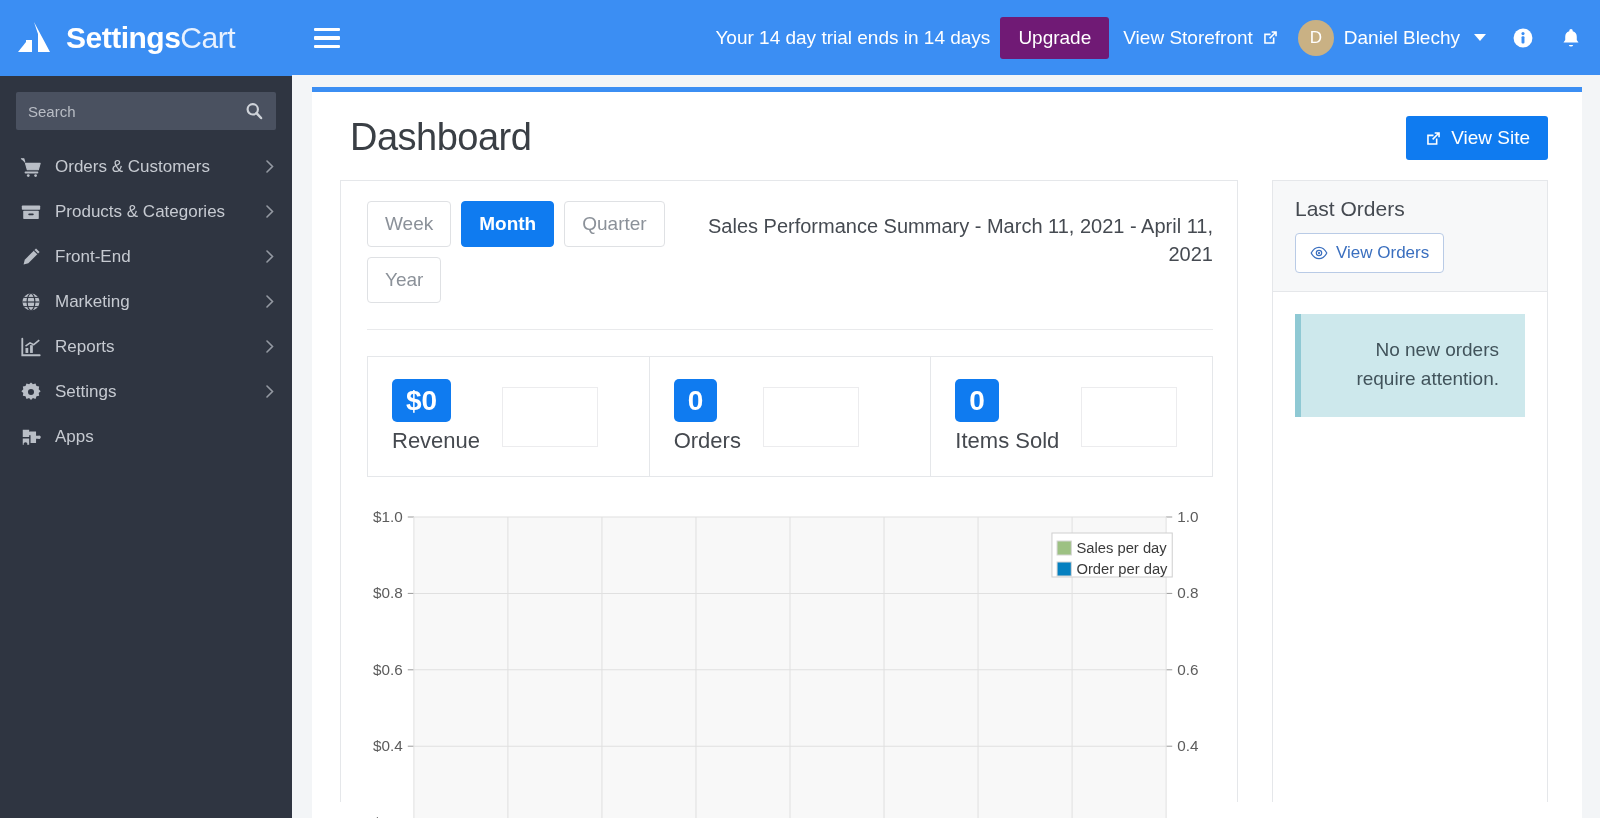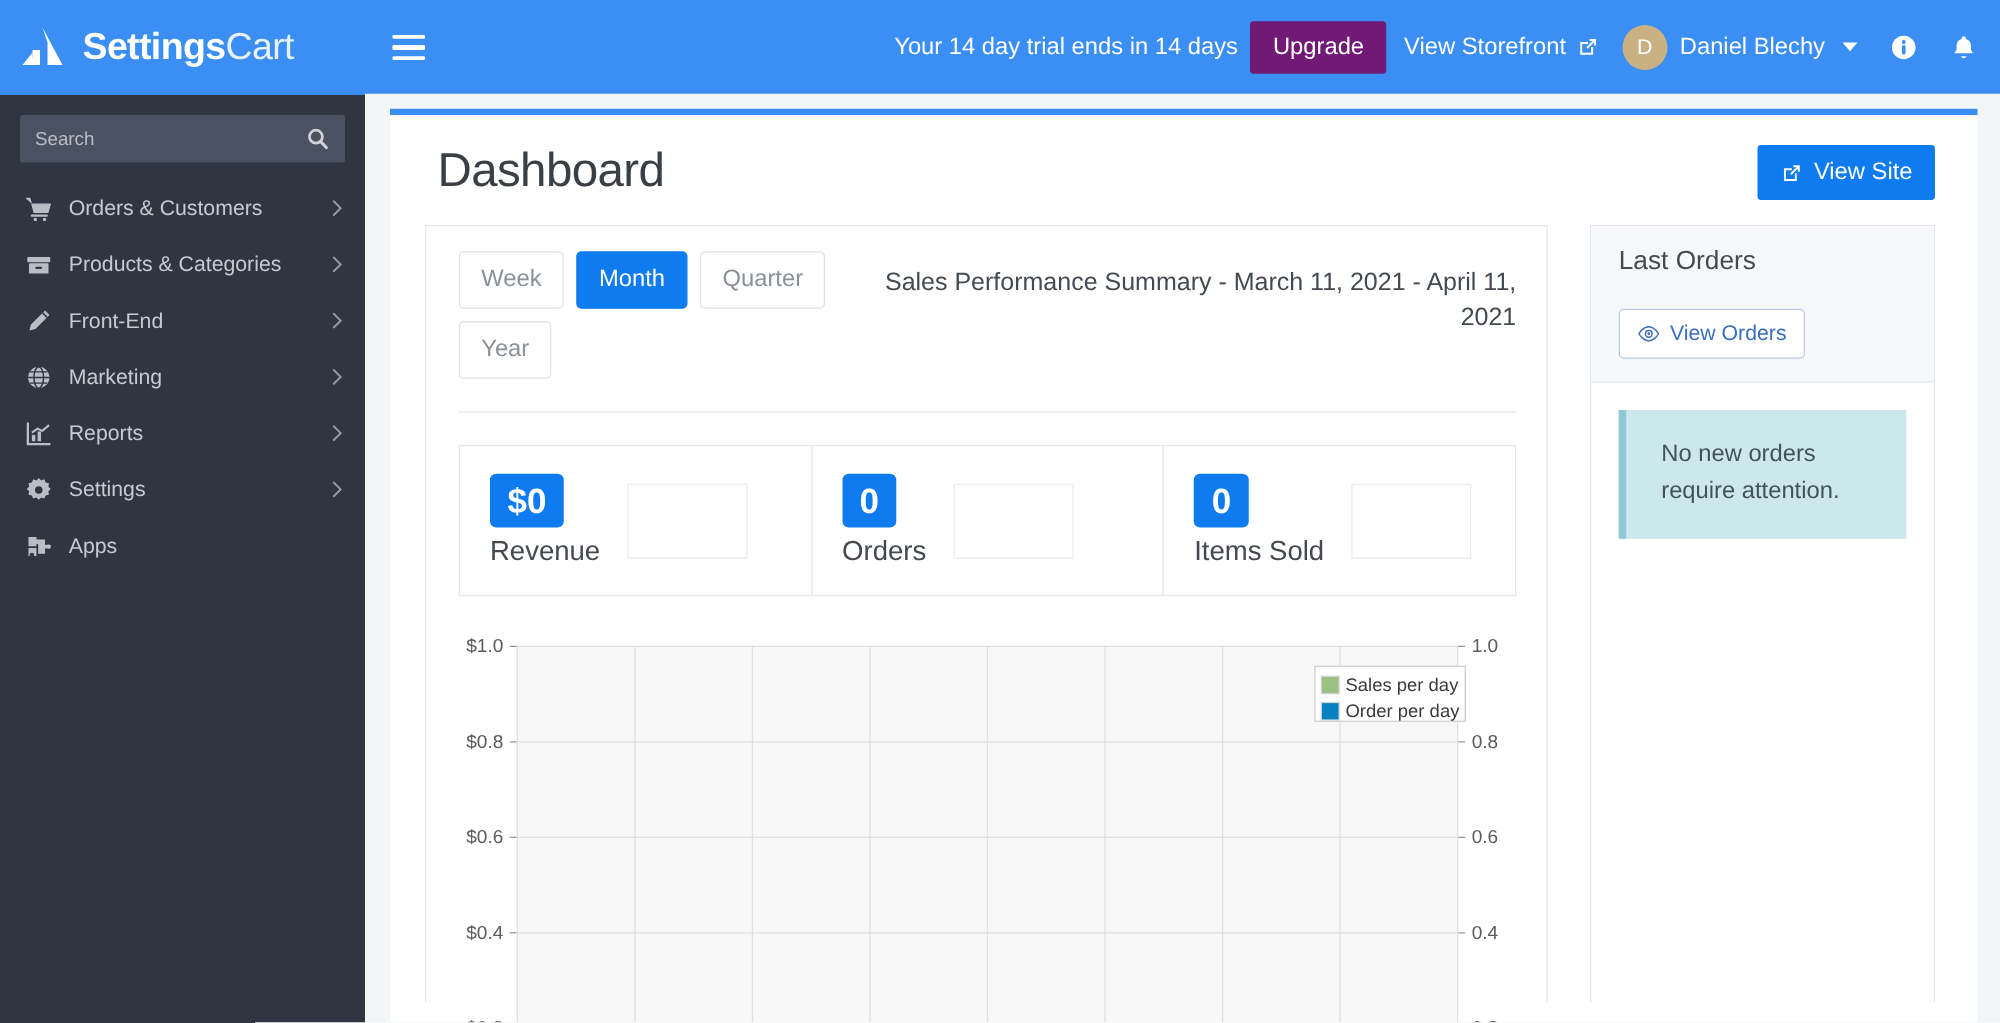--- a/index.html
+++ b/index.html
@@ -94,21 +94,21 @@
   .cols { display: flex; gap: 34px; margin-top: 20px; height: calc(100% - 80px); }
   .col-left { flex: 1; border: 1px solid #e5e7ea; border-bottom: none; padding: 20px 24px 0 26px; }
   .col-right { width: 276px; flex: none; border: 1px solid #e5e7ea; border-bottom: none; }
 
   .period-row { display: flex; align-items: flex-start; }
   .period-btns { display: flex; flex-wrap: wrap; gap: 10px; width: 300px; }
   .pbtn {
     border: 1px solid #dfe1e4; background: #fff; color: #8b9199; border-radius: 4px;
     font-family: inherit; font-size: 19px; padding: 11px 17px; cursor: pointer;
   }
-  .pbtn.active { background: #0f7bf0; border-color: #0f7bf0; color: #fff; }
+  .pbtn.active { background: #0f7bf0; border-color: #0f7bf0; color: #fff; font-weight: bold; }
   .summary-title {
     flex: 1; text-align: right; font-size: 20px; color: #454a51; line-height: 1.38;
     padding-top: 12px; padding-left: 30px;
   }
 
   .divider { border-top: 1px solid #e9eaec; margin: 26px 0 0 0; }
 
   .stats { display: flex; border: 1px solid #e5e7ea; margin-top: 26px; }
   .stat { flex: 1; display: flex; align-items: center; padding: 22px 20px 22px 24px; gap: 22px;
           border-right: 1px solid #e5e7ea; }
@@ -126,23 +126,23 @@
   .chart-svg { display: block; width: 100%; height: 420px; }
 
   
   .panel-head {
     background: #f7f8f9; border-bottom: 1px solid #e5e7ea; padding: 16px 20px 18px 22px;
   }
   .panel-title { font-size: 21px; color: #454a51; margin-bottom: 12px; }
   .view-orders-btn {
     background: #fff; border: 1px solid #b9cbe6; color: #3a6fbf; border-radius: 4px;
     font-family: inherit; font-size: 17px; padding: 9px 14px; cursor: pointer;
-    display: inline-flex; align-items: center; gap: 8px; margin-top: 14px;
-  }
-  .panel-body { padding: 22px 22px 0 22px; }
+    display: inline-flex; align-items: center; gap: 8px;
+  }
+  .panel-body { padding: 22px 22px 0 22px; text-align: right; }
   .alert {
     background: #cde8ec; border-left: 6px solid #8fc9d4; color: #41535b;
     padding: 22px 26px 24px 28px; font-size: 19px; line-height: 1.5;
   }
 </style>
 </head>
 <body>
 
 <div id="sidebar">
 

